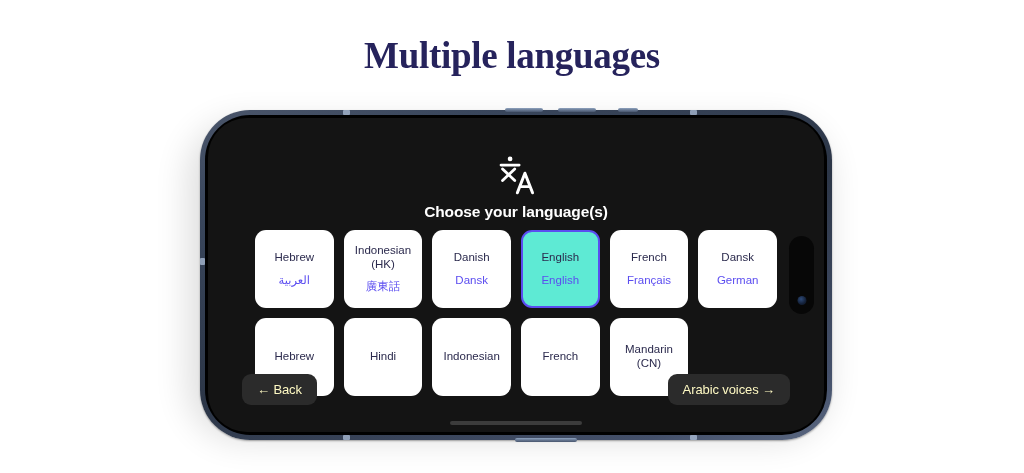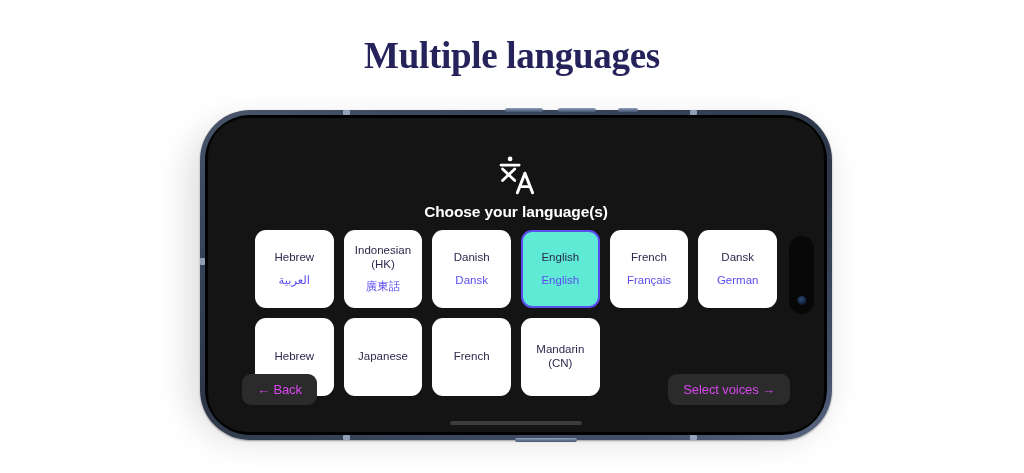--- a/index.html
+++ b/index.html
@@ -206,21 +206,21 @@
     display: flex;
     align-items: center;
     justify-content: space-between;
     padding: 0 34px;
     pointer-events: none;
   }
 
   .nav-btn {
     pointer-events: auto;
     background: #2b2b2b;
-    color: #d946ef;
+    color: #fef9c3;
     border: none;
     border-radius: 9px;
     padding: 8px 15px;
     font-size: 13px;
     font-weight: 400;
     font-family: "Liberation Sans", sans-serif;
     cursor: pointer;
     white-space: nowrap;
     letter-spacing: -0.1px;
   }
@@ -300,34 +300,37 @@
                 <div class="lang-native">Français</div>
               </div>
               <div class="lang-tile">
                 <div class="lang-en">Dansk</div>
                 <div class="lang-native">German</div>
               </div>
               <div class="lang-tile">
                 <div class="lang-en">Hebrew</div>
               </div>
               <div class="lang-tile">
-                <div class="lang-en">Japanese</div>
+                <div class="lang-en">Hindi</div>
+              </div>
+              <div class="lang-tile">
+                <div class="lang-en">Indonesian</div>
               </div>
               <div class="lang-tile">
                 <div class="lang-en">French</div>
               </div>
               <div class="lang-tile">
                 <div class="lang-en">Mandarin (CN)</div>
               </div>
             </div>
         </div>
 
         <div class="bottom-bar">
           <button class="nav-btn">← Back</button>
-          <button class="nav-btn">Select voices →</button>
+          <button class="nav-btn">Arabic voices →</button>
         </div>
 
         <div class="home-indicator"></div>
 
       </div>
     </div>
   </div>
 </div>
 
 </body></html>

